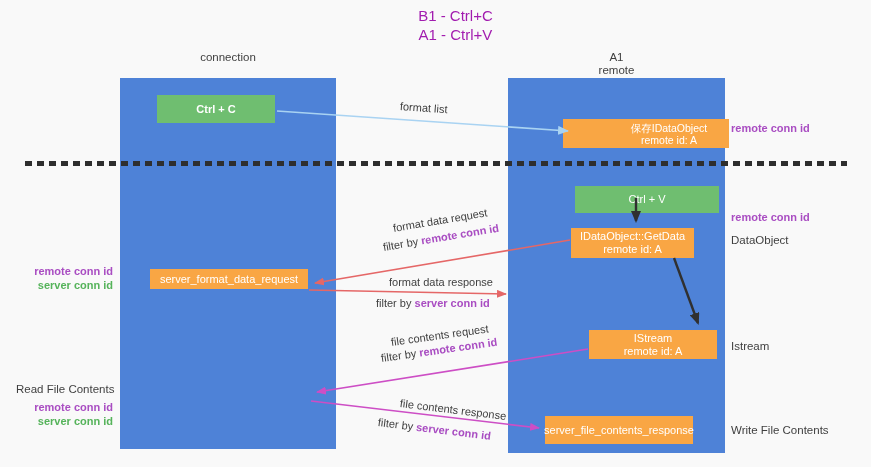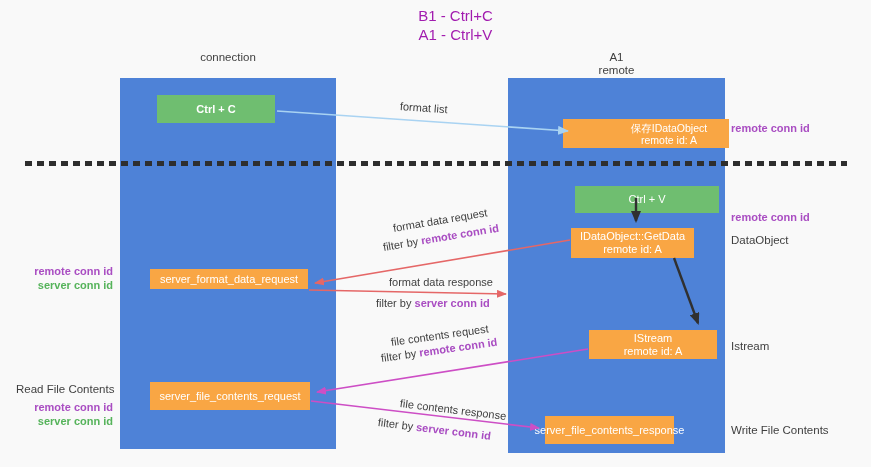--- a/index.html
+++ b/index.html
@@ -81,25 +81,22 @@
   <div class="box orange" style="left:150px; top:269px; width:158px; height:20px;">
     <span>server_format_data_request</span>
   </div>
 
 
   <div class="box orange" style="left:589px; top:330px; width:128px; height:29px;">
     <span>IStream</span>
     <span>remote id: A</span>
   </div>
 
-  <div class="box orange" style="left:150px; top:382px; width:160px; height:28px;">
-    <span>server_file_contents_request</span>
-  </div>
 
-  <div class="box orange" style="left:545px; top:416px; width:129px; height:28px;">
+  <div class="box orange" style="left:545px; top:416px; width:148px; height:28px;">
     <span>server_file_contents_response</span>
   </div>
 
   <svg class="arrows" width="871" height="467" viewBox="0 0 871 467">
     <defs>
       <marker id="mBlue" markerUnits="userSpaceOnUse" markerWidth="11" markerHeight="9" refX="10" refY="4.5" orient="auto">
         <path d="M0,0 L11,4.5 L0,9 z" fill="#a9d3f2"></path>
       </marker>
       <marker id="mSalmon" markerUnits="userSpaceOnUse" markerWidth="10" markerHeight="8" refX="9" refY="4" orient="auto">
         <path d="M0,0 L10,4 L0,8 z" fill="#e56767"></path>

